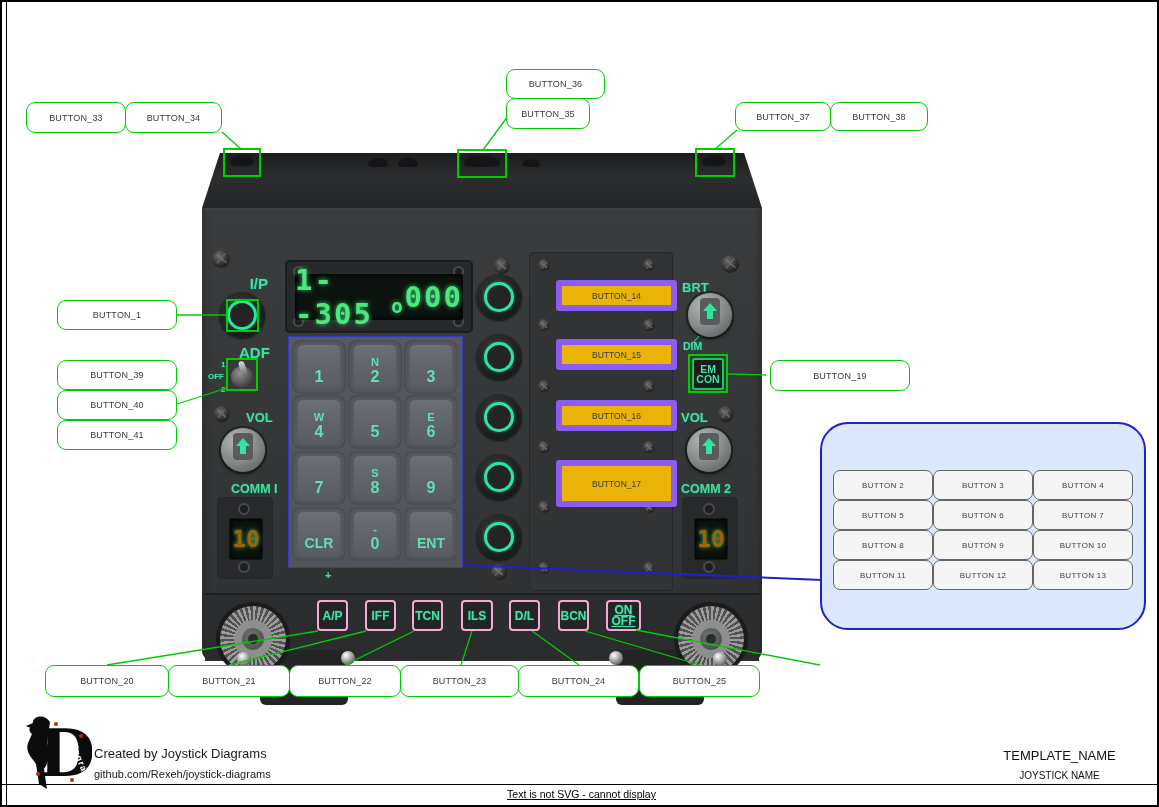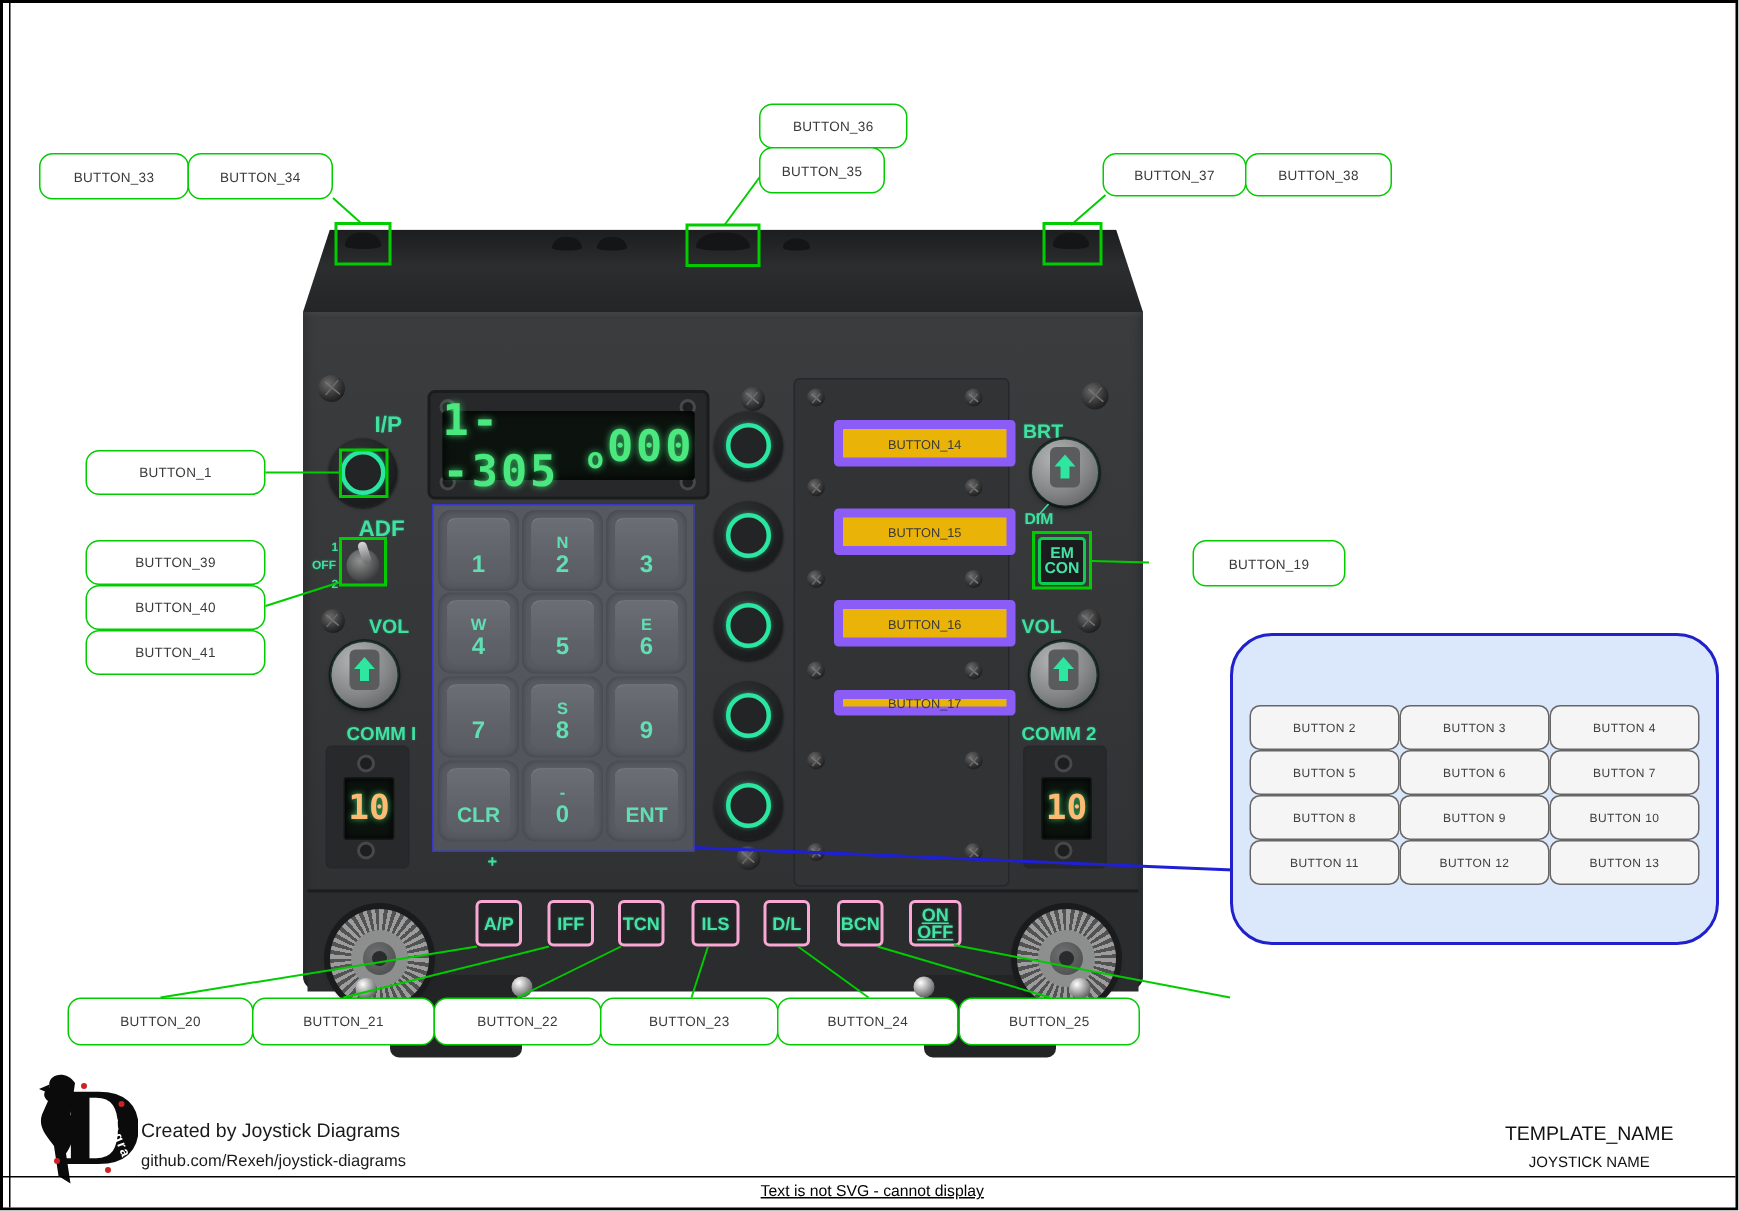--- a/index.html
+++ b/index.html
@@ -34,21 +34,21 @@
   .ringscrew{position:absolute;border-radius:50%;background:#1d1e1f;border:2px solid #47484a;box-sizing:border-box;z-index:4;}
   
   .lcdbez{position:absolute;left:283px;top:258px;width:188px;height:73px;background:#27282a;
           border:2px solid #1b1c1d;border-radius:5px;z-index:3;box-sizing:border-box;}
   .lcd{position:absolute;left:293px;top:272px;width:168px;height:46px;background:#0c130e;border-radius:2px;z-index:4;
        box-shadow:inset 0 0 8px #000;display:flex;align-items:center;justify-content:center;
        font-family:"DejaVu Sans Mono",monospace;font-weight:bold;color:#4ae87f;
        text-shadow:0 0 5px rgba(70,230,125,.85);letter-spacing:2px;}
   .seg7{position:absolute;background:#0c130e;border:1px solid #151617;border-radius:2px;z-index:4;
         box-shadow:inset 0 0 6px #000;display:flex;align-items:center;justify-content:center;
-        font-family:"DejaVu Sans Mono",monospace;font-weight:bold;color:#fdba74;font-size:23px;
+        font-family:"DejaVu Sans Mono",monospace;font-weight:bold;color:#a16207;font-size:23px;
         text-shadow:0 0 4px rgba(70,230,125,.8);}
   
   .keyframe{position:absolute;width:54px;height:54px;background:#3a3c3e;border-radius:9px;z-index:3;
             box-shadow:inset 0 0 5px rgba(0,0,0,.65);}
   .keycap{position:absolute;left:6px;top:5px;width:42px;height:43px;border-radius:6px;
           background:linear-gradient(180deg,#525456 0%,#434547 60%,#3c3e40 100%);
           border-top:1px solid rgba(255,255,255,.14);box-sizing:border-box;
           display:flex;flex-direction:column;align-items:center;justify-content:flex-end;padding-bottom:3px;}
   .keysub{font-size:11px;line-height:11px;height:11px;color:#46e3a4;font-weight:bold;}
   .keymain{font-size:16px;line-height:17px;color:#46e3a4;font-weight:bold;}
@@ -290,21 +290,21 @@
   <div class="screw" style="left:641px;top:378px;width:12px;height:12px;"></div>
   <div class="screw" style="left:536px;top:439px;width:12px;height:12px;"></div>
   <div class="screw" style="left:641px;top:439px;width:12px;height:12px;"></div>
   <div class="screw" style="left:536px;top:499px;width:12px;height:12px;"></div>
   <div class="screw" style="left:641px;top:499px;width:12px;height:12px;"></div>
   <div class="screw" style="left:536px;top:560px;width:12px;height:12px;"></div>
   <div class="screw" style="left:641px;top:560px;width:12px;height:12px;"></div>
   <div class="rowlab" style="left:536px;top:278px;width:121px;height:31px;">BUTTON_14</div>
   <div class="rowlab" style="left:536px;top:337px;width:121px;height:31px;">BUTTON_15</div>
   <div class="rowlab" style="left:536px;top:398px;width:121px;height:31px;">BUTTON_16</div>
-  <div class="rowlab" style="left:536px;top:458px;width:121px;height:17px;">BUTTON_17</div>
+  <div class="rowlab" style="left:536px;top:458px;width:121px;height:47px;">BUTTON_17</div>
 
   <div class="bigknob" style="left:218px;top:604px;">
     <div class="mid"></div>
       <div class="hub"></div>
       <div class="hole"></div>
   </div>
   <div class="bigknob" style="left:676px;top:604px;">
     <div class="mid"></div>
       <div class="hub"></div>
       <div class="hole"></div>
@@ -361,21 +361,21 @@
   <div class="co" style="left:24px;top:100px;width:100px;height:31px;">BUTTON_33</div>
   <div class="co" style="left:123px;top:100px;width:97px;height:31px;">BUTTON_34</div>
   <div class="co" style="left:504px;top:67px;width:99px;height:30px;">BUTTON_36</div>
   <div class="co" style="left:504px;top:96px;width:84px;height:31px;">BUTTON_35</div>
   <div class="co" style="left:733px;top:100px;width:96px;height:29px;">BUTTON_37</div>
   <div class="co" style="left:828px;top:100px;width:98px;height:29px;">BUTTON_38</div>
   <div class="co" style="left:55px;top:298px;width:120px;height:30px;">BUTTON_1</div>
   <div class="co" style="left:55px;top:358px;width:120px;height:30px;">BUTTON_39</div>
   <div class="co" style="left:55px;top:388px;width:120px;height:30px;">BUTTON_40</div>
   <div class="co" style="left:55px;top:418px;width:120px;height:30px;">BUTTON_41</div>
-  <div class="co" style="left:793px;top:358px;width:102px;height:31px;">BUTTON_19</div>
+  <div class="co" style="left:768px;top:358px;width:140px;height:31px;">BUTTON_19</div>
   <div class="co" style="left:43px;top:663px;width:124px;height:32px;">BUTTON_20</div>
   <div class="co" style="left:166px;top:663px;width:122px;height:32px;">BUTTON_21</div>
   <div class="co" style="left:287px;top:663px;width:112px;height:32px;">BUTTON_22</div>
   <div class="co" style="left:398px;top:663px;width:119px;height:32px;">BUTTON_23</div>
   <div class="co" style="left:516px;top:663px;width:121px;height:32px;">BUTTON_24</div>
   <div class="co" style="left:637px;top:663px;width:121px;height:32px;">BUTTON_25</div>
 
   <div class="kpbox">
     <div style="position:absolute;left:0;top:13px;width:100%;text-align:center;font-weight:bold;font-size:13.5px;color:#15803d;margin-top:44px;">KEYPAD</div>
     <div style="position:absolute;left:11px;top:46px;display:grid;grid-template-columns:repeat(3,100px);grid-auto-rows:30px;gap:0;">

